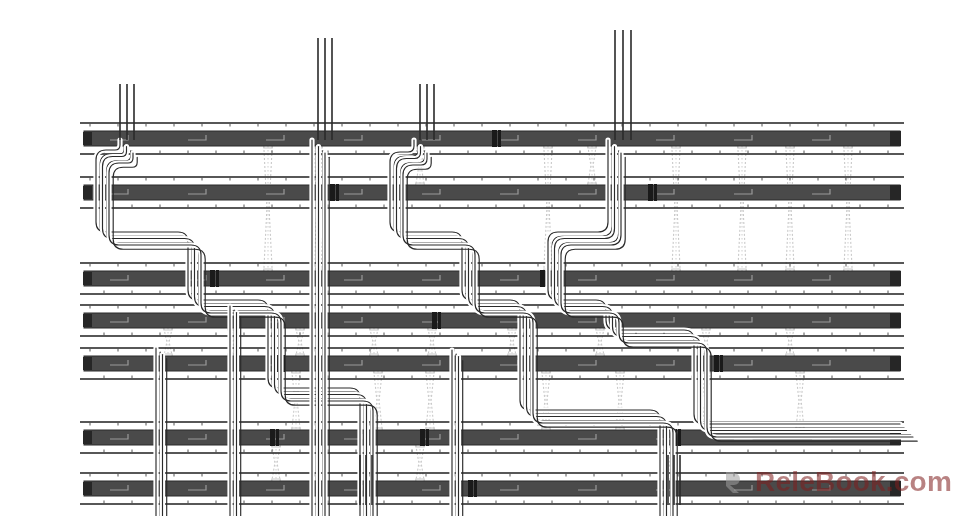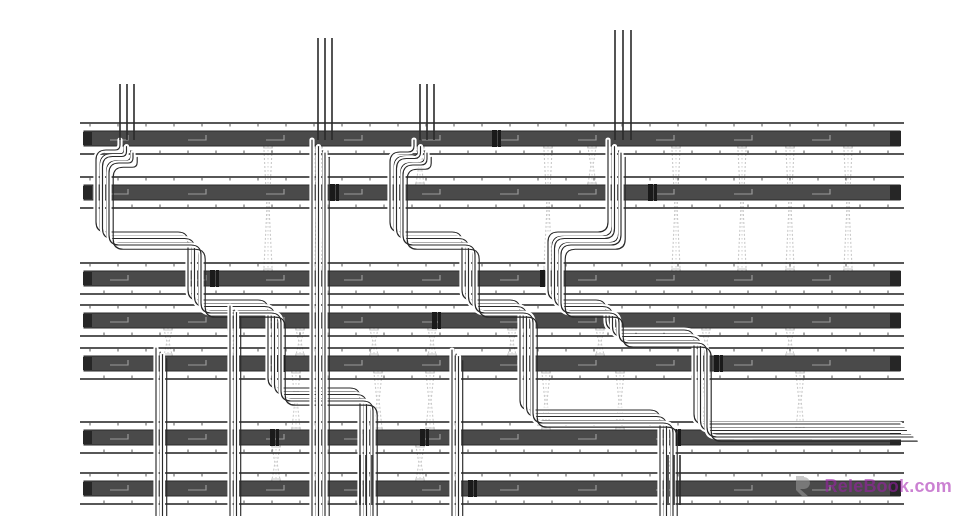--- a/index.html
+++ b/index.html
@@ -2,21 +2,21 @@
 <html><head>
 <meta charset="utf-8">
 <style>
   html,body{margin:0;padding:0;background:#ffffff;}
   body{width:960px;height:516px;overflow:hidden;
        font-family:"Liberation Sans",sans-serif;}
   #stage{position:relative;width:960px;height:516px;background:#fff;}
   #cad{position:absolute;left:0;top:0;}
   .wm{position:absolute;right:8px;bottom:18px;display:flex;align-items:center;
       gap:6px;opacity:.55;pointer-events:none;}
-  .wm-text{font-size:18px;font-weight:700;color:#a21caf;letter-spacing:.2px;}
+  .wm-text{font-size:28px;font-weight:700;color:#7f1d1d;letter-spacing:.2px;}
   .wm-mark{width:26px;height:24px;}
 </style>
 </head>
 <body>
 
 <div id="stage">
 
   <svg id="cad" width="960" height="516" viewBox="0 0 960 516">
     <defs>
       <clipPath id="clipAll">

